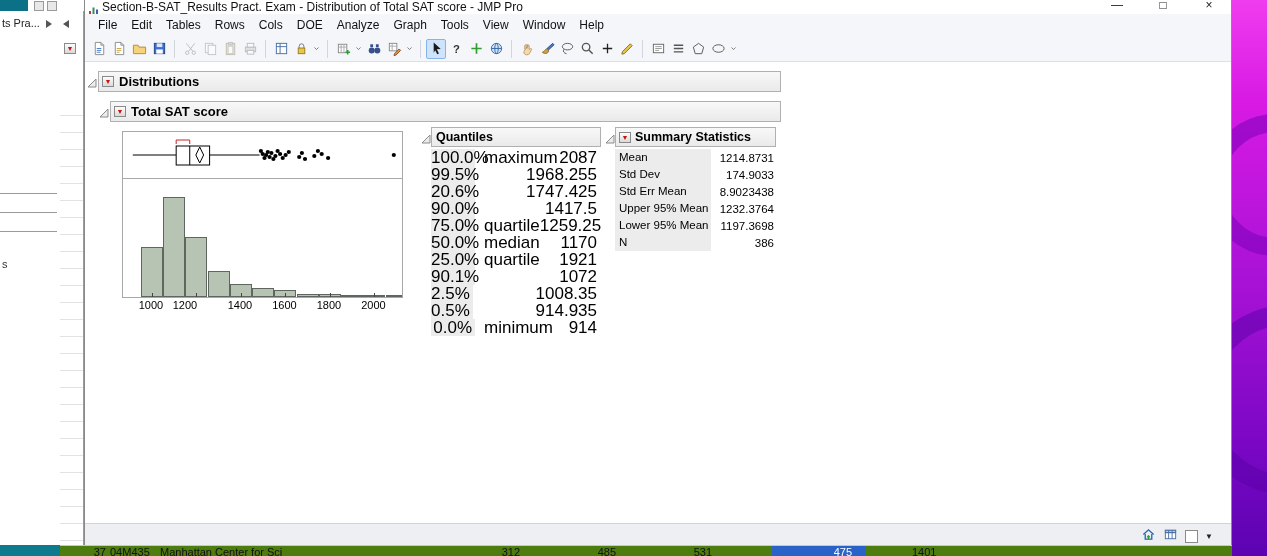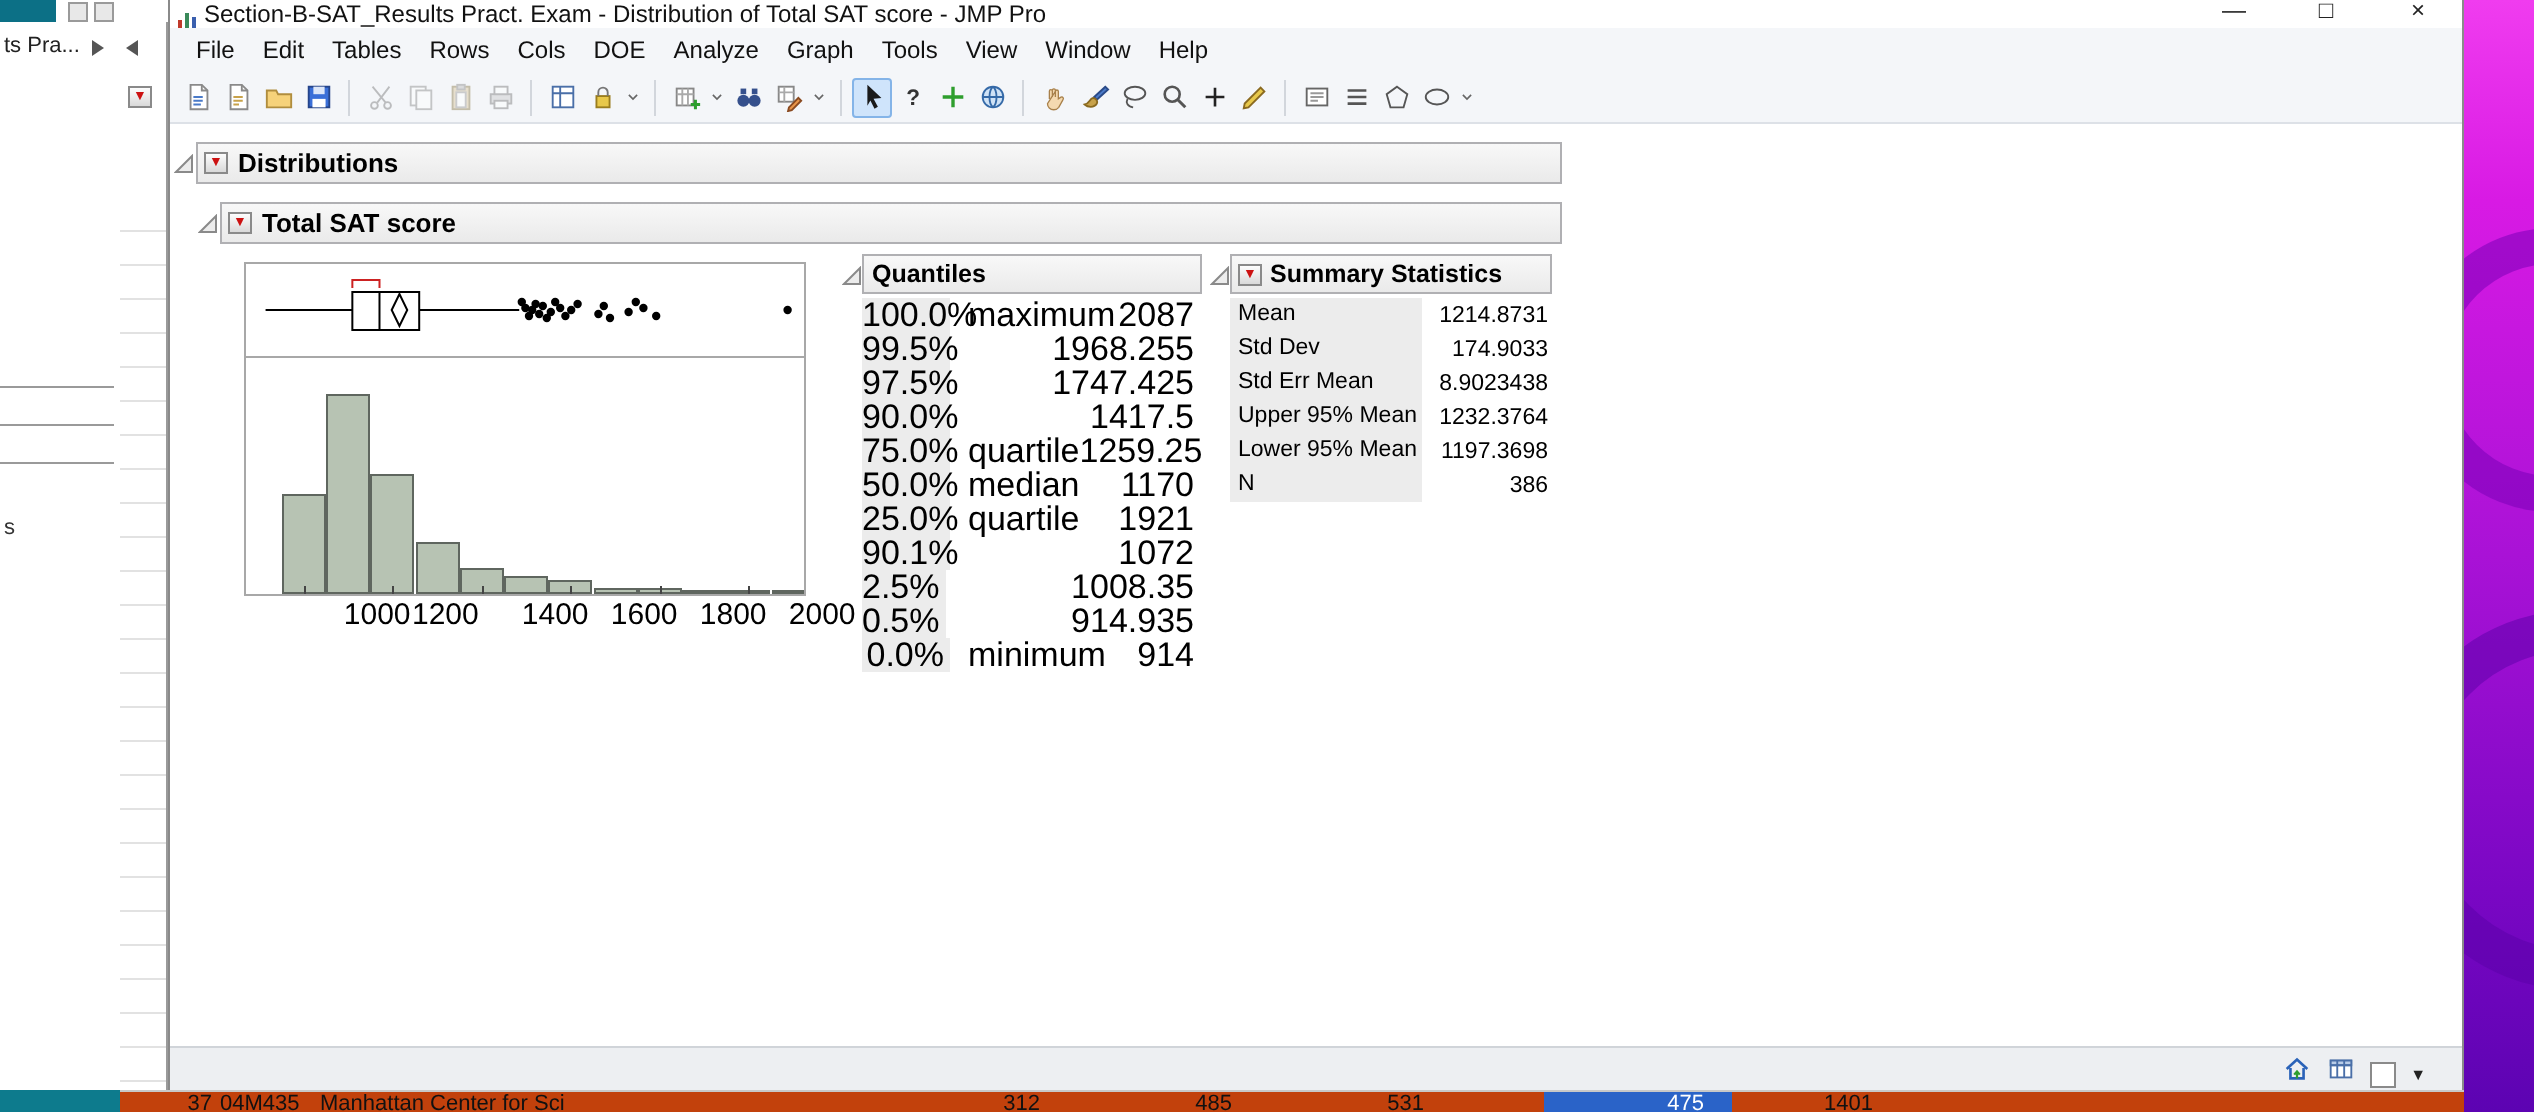--- a/index.html
+++ b/index.html
@@ -20,21 +20,21 @@
   .tri-r{position:absolute;width:0;height:0;border-top:4px solid transparent;border-bottom:4px solid transparent;border-left:6px solid #555;}
   .tri-l{position:absolute;width:0;height:0;border-top:4px solid transparent;border-bottom:4px solid transparent;border-right:6px solid #555;}
   .hline{position:absolute;left:0;width:57px;height:1px;background:#9a9a9a;}
   #bg-left-s{position:absolute;left:2px;top:247px;font-size:11px;color:#333;}
   #bg-grid-col{left:60px;top:11px;width:23px;height:534px;background:#fff;border-right:1px solid #9a9a9a;}
   #bg-grid-lines{position:absolute;left:0;top:88px;width:23px;height:446px;
     background:repeating-linear-gradient(180deg,transparent 0 16px,#e2e2e2 16px 17px);}
 
   
   #bg-bottom-teal{left:0;top:545px;width:60px;height:11px;background:#0d7b8d;}
-  #bottom-row{left:60px;top:545px;width:1172px;height:11px;background:#c2410c;overflow:hidden;border-top:1px solid #c8c8c8;}
+  #bottom-row{left:60px;top:545px;width:1172px;height:11px;background:#4d7c0f;overflow:hidden;border-top:1px solid #c8c8c8;}
   .bcell{position:absolute;top:1px;font-size:11px;line-height:11px;color:#111;white-space:nowrap;z-index:2;}
   .c0{left:26px;width:20px;text-align:right;}
   .c1{left:50px;width:70px;}
   .c2{left:100px;width:260px;}
   .c3{left:430px;width:30px;text-align:right;}
   .c4{left:526px;width:30px;text-align:right;}
   .c5{left:622px;width:30px;text-align:right;}
   .c6{left:762px;width:30px;text-align:right;color:#fff;}
   .c7{left:852px;width:44px;}
   #sel-cell{position:absolute;left:712px;top:0;width:94px;height:11px;background:#2a63c8;z-index:1;}
@@ -69,21 +69,21 @@
     background:linear-gradient(180deg,#fdfdfd,#d9d9d9);display:flex;align-items:center;justify-content:center;}
   .rt{font-size:7px;line-height:7px;color:#cc1111;}
   .disc{position:absolute;width:10px;height:10px;}
 
   
   #frame-box{left:37px;top:131px;width:279px;height:47px;border:1px solid #a8a8a8;background:#fff;box-sizing:content-box;}
   #frame-hist{left:37px;top:178px;width:279px;height:118px;border:1px solid #a8a8a8;background:#fff;overflow:hidden;}
   .hbar{position:absolute;bottom:0;background:#b7c3b3;border:1px solid #5f665f;box-sizing:border-box;}
   .htick{position:absolute;bottom:0;width:1px;height:4px;background:#444;}
   #axis-labels{left:37px;top:299px;width:279px;height:13px;}
-  .xlab{position:absolute;top:0;width:32px;text-align:center;font-size:15px;color:#000;margin-left:37px;}
+  .xlab{position:absolute;top:0;width:32px;text-align:center;font-size:11px;color:#000;}
 
   
   .panel-hdr{position:absolute;height:20px;box-sizing:border-box;border:1px solid #b0b0b3;
     background:linear-gradient(180deg,#f8f8f8,#eaeaea);display:flex;align-items:center;}
   .panel-title{font-size:12.5px;font-weight:bold;margin-left:4px;white-space:nowrap;}
   #q-rows{left:346px;top:149px;width:170px;}
   .q-row{display:flex;height:17px;align-items:center;font-size:17px;}
   .q-pct{width:44px;background:#ececec;text-align:right;padding-right:3px;box-sizing:border-box;height:17px;line-height:17px;}
   .q-mid{width:66px;padding-left:9px;box-sizing:border-box;}
   .q-val{flex:1;text-align:right;padding-right:4px;}
@@ -476,21 +476,21 @@
         <span class="q-pct">100.0%</span>
         <span class="q-mid">maximum</span>
         <span class="q-val">2087</span>
       </div>
       <div class="q-row">
         <span class="q-pct">99.5%</span>
         <span class="q-mid"></span>
         <span class="q-val">1968.255</span>
       </div>
       <div class="q-row">
-        <span class="q-pct">97.5%</span>
+        <span class="q-pct">20.6%</span>
         <span class="q-mid"></span>
         <span class="q-val">1747.425</span>
       </div>
       <div class="q-row">
         <span class="q-pct">90.0%</span>
         <span class="q-mid"></span>
         <span class="q-val">1417.5</span>
       </div>
       <div class="q-row">
         <span class="q-pct">75.0%</span>

